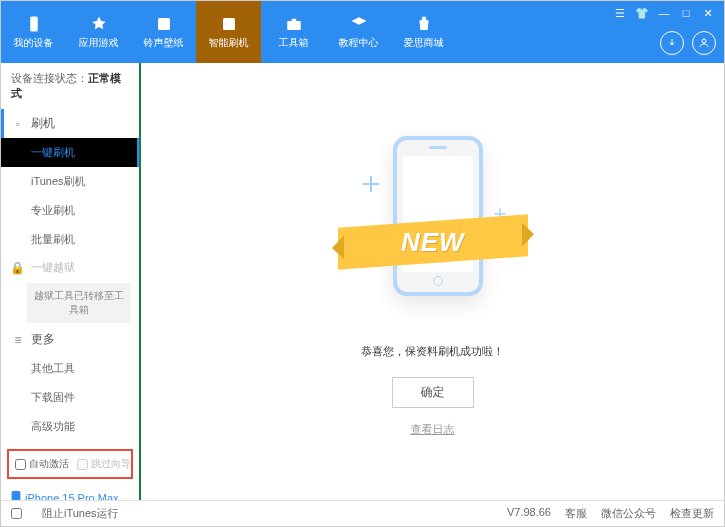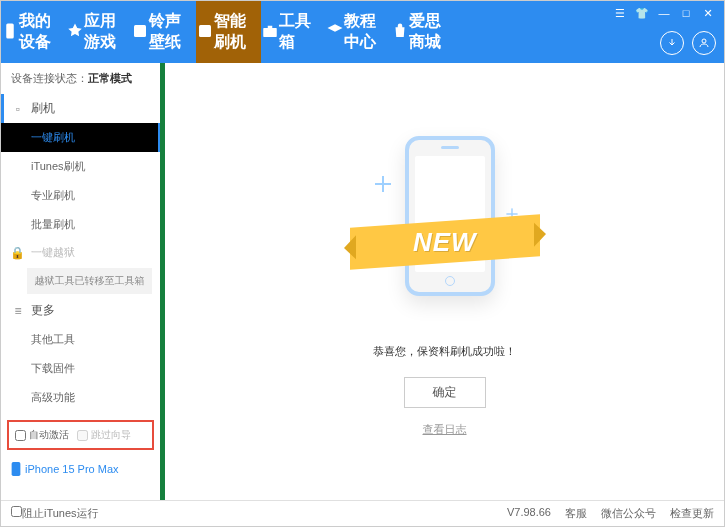--- a/index.html
+++ b/index.html
@@ -4,31 +4,31 @@
 <style>
 * { margin: 0; padding: 0; box-sizing: border-box; font-family: "Microsoft YaHei", Arial, sans-serif; }
 body { width: 725px; height: 527px; overflow: hidden; background: #fff; border: 1px solid #ccc; }
 .header { background: #2d8cf0; height: 62px; display: flex; align-items: center; position: relative; }
 .logo-area { display: flex; align-items: center; padding: 0 10px; width: 140px; }
 .logo-circle { width: 28px; height: 28px; border: 2px solid #fff; border-radius: 50%; display: flex; align-items: center; justify-content: center; color: #fff; font-weight: bold; font-size: 14px; }
 .logo-text { color: #fff; margin-left: 6px; }
 .logo-text .title { font-size: 15px; font-weight: bold; line-height: 1; }
 .logo-text .sub { font-size: 9px; opacity: .9; }
 .nav { display: flex; align-items: stretch; height: 100%; }
-.nav-item { width: 65px; display: flex; flex-direction: row; align-items: center; justify-content: center; color: #fff; font-size: 16px; cursor: pointer; font-weight: bold; }
+.nav-item { width: 65px; display: flex; flex-direction: column; align-items: center; justify-content: center; color: #fff; font-size: 10px; cursor: pointer; }
 .nav-item.active { background: #a16207; }
 .nav-icon { width: 18px; height: 18px; margin-bottom: 3px; display: flex; align-items: center; justify-content: center; }
 .nav-icon svg { width: 18px; height: 18px; fill: #fff; }
 .window-controls { position: absolute; right: 6px; top: 4px; display: flex; gap: 2px; }
 .win-btn { width: 20px; height: 16px; display: flex; align-items: center; justify-content: center; color: #fff; font-size: 11px; cursor: pointer; }
 .header-right-icons { position: absolute; right: 8px; top: 30px; display: flex; gap: 8px; }
 .circle-btn { width: 24px; height: 24px; border: 1.5px solid #fff; border-radius: 50%; display: flex; align-items: center; justify-content: center; cursor: pointer; }
 .circle-btn svg { width: 12px; height: 12px; fill: none; stroke: #fff; stroke-width: 2; }
 .body-area { display: flex; height: calc(100% - 62px - 26px); }
-.sidebar { width: 164px; border-right: 5px solid #15803d; display: flex; flex-direction: column; overflow: hidden; }
+.sidebar { width: 140px; border-right: 2px solid #15803d; display: flex; flex-direction: column; overflow: hidden; }
 .status-row { font-size: 11px; padding: 8px 10px; color: #666; }
 .status-row b { color: #333; font-weight: bold; }
 .section-header { display: flex; align-items: center; padding: 6px 10px; font-size: 12px; color: #555; cursor: pointer; }
 .section-header.blue-border { border-left: 3px solid #2d8cf0; padding-left: 7px; }
 .sh-icon { width: 14px; height: 14px; margin-right: 6px; display: flex; align-items: center; justify-content: center; color: #888; }
 .menu-item { padding: 7px 10px 7px 30px; font-size: 11px; color: #666; cursor: pointer; }
 .menu-item.active { color: #2d8cf0; background: #000000; border-right: 2px solid #2d8cf0; }
 .menu-item.locked { color: #bbb; }
 .menu-item.boxed { background: #f2f2f2; margin: 2px 8px 2px 26px; padding: 6px; font-size: 10px; color: #888; text-align: center; }
 .checkbox-row { border: 2px solid #e74c3c; margin: 8px 6px; padding: 6px; display: flex; gap: 8px; font-size: 10px; color: #666; align-items: center; }
@@ -52,21 +52,21 @@
 .shine.s2 { right: 15px; top: 80px; transform: scale(.7); }
 .banner { position: absolute; left: -5px; right: -5px; top: 95px; height: 42px; background: #ffc844; transform: skewY(-4deg); display: flex; align-items: center; justify-content: center; }
 .banner::before, .banner::after { content:''; position:absolute; width:0; height:0; border: 12px solid transparent; top: 8px; }
 .banner::before { left: -18px; border-right-color: #e0a820; }
 .banner::after { right: -18px; border-left-color: #e0a820; }
 .banner-text { color: #fff; font-weight: 900; font-size: 26px; font-style: italic; letter-spacing: 1px; transform: skewY(4deg); text-shadow: 1px 1px 0 rgba(0,0,0,.15); }
 .congrats { margin-top: 18px; font-size: 11px; color: #333; }
 .confirm-btn { margin-top: 18px; border: 1px solid #ccc; background: #fff; padding: 6px 28px; font-size: 12px; color: #555; cursor: pointer; }
 .log-link { margin-top: 14px; font-size: 11px; color: #999; text-decoration: underline; cursor: pointer; }
 .footer { height: 26px; border-top: 1px solid #e0e0e0; display: flex; align-items: center; font-size: 11px; color: #666; padding: 0 10px; }
-.footer label { display: flex; align-items: flex-start; gap: 0; }
+.footer label { display: flex; align-items: center; gap: 20px; }
 .footer .right { margin-left: auto; display: flex; gap: 14px; align-items: flex-start; }
 .footer .right span { cursor: pointer; }
 input[type=checkbox] { width: 11px; height: 11px; }
 </style>
 </head>
 <body>
 
 <div class="header">
   <div class="nav">
     <div class="nav-item">

